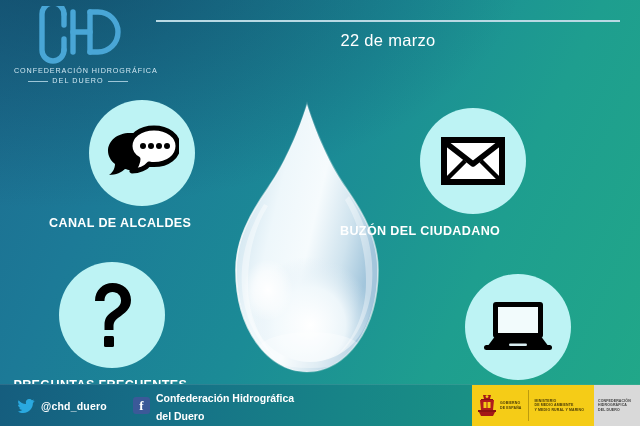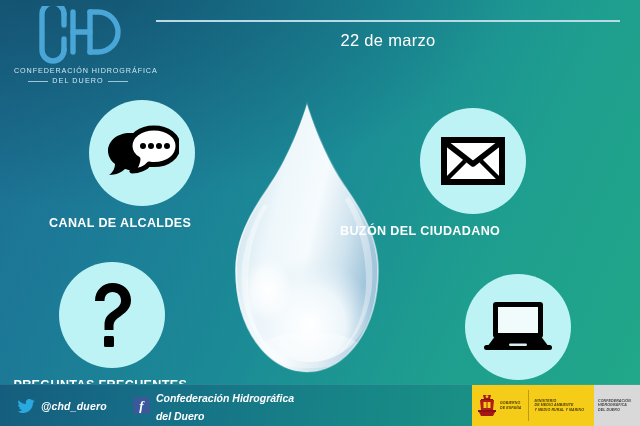--- a/index.html
+++ b/index.html
@@ -95,21 +95,20 @@
   #g-buzon     { left: 330px; top: 108px; width: 285px; }
   #g-preguntas { left:  6px;  top: 262px; width: 212px; }
   #g-portal    { left: 412px; top: 274px; width: 212px; }
 
   
   #footer {
     position: absolute; left: 0; bottom: 0;
     width: 640px; height: 41px;
     background: linear-gradient(100deg, #155d7e 0%, #166f87 25%, #178587 55%, #1a9484 80%, #1da383 100%);
     border-top: 1px solid rgba(255,255,255,.10);
-    font-style: italic;
   }
   #footer-inner {
     position: absolute; left: 18px; top: 0; height: 41px;
     display: flex; align-items: center; gap: 8px;
   }
   .social {
     display: flex; align-items: center; gap: 6px;
   }
   .social-handle {
     color: #ffffff; font-size: 10.5px; font-weight: bold; letter-spacing: .2px;

